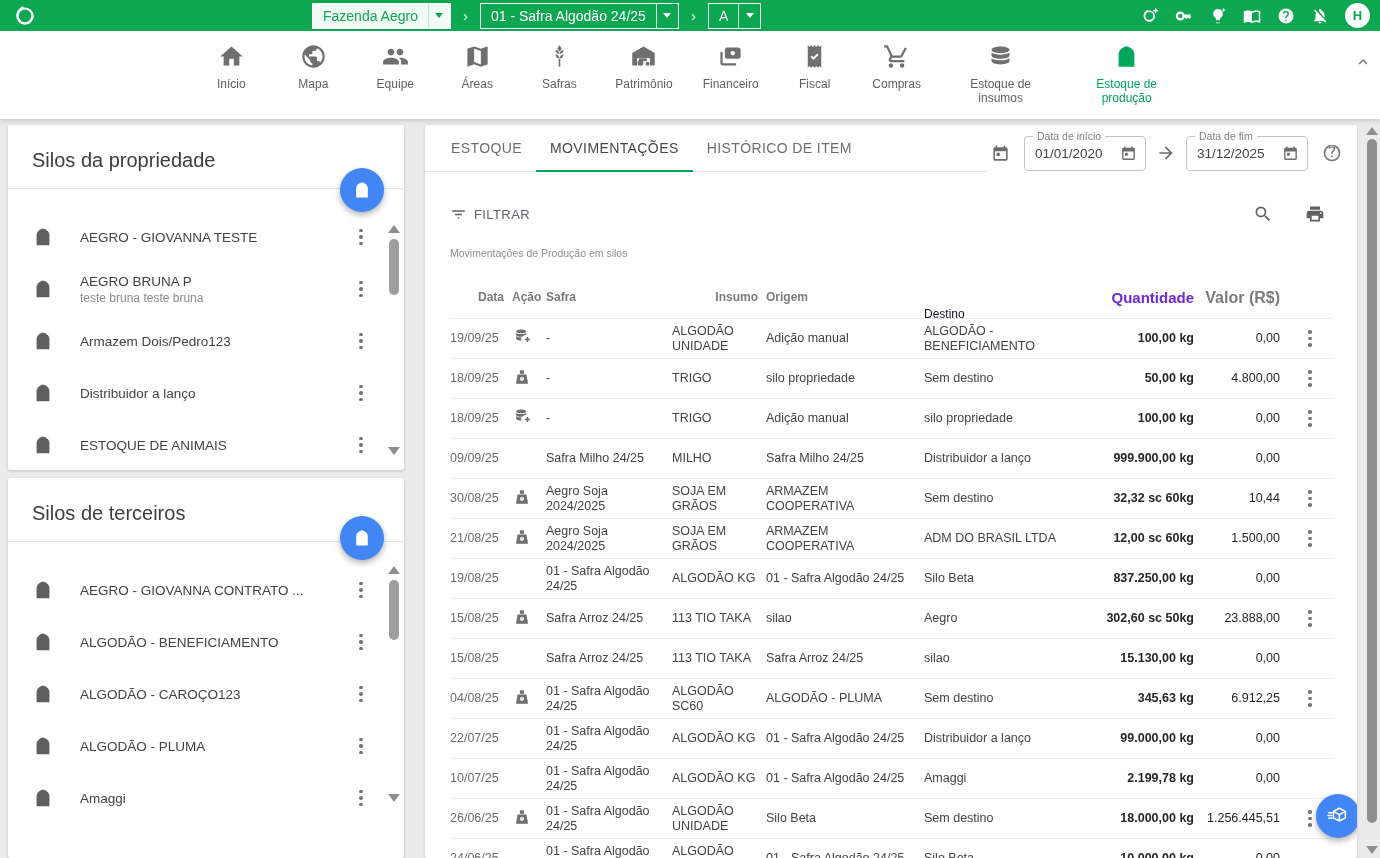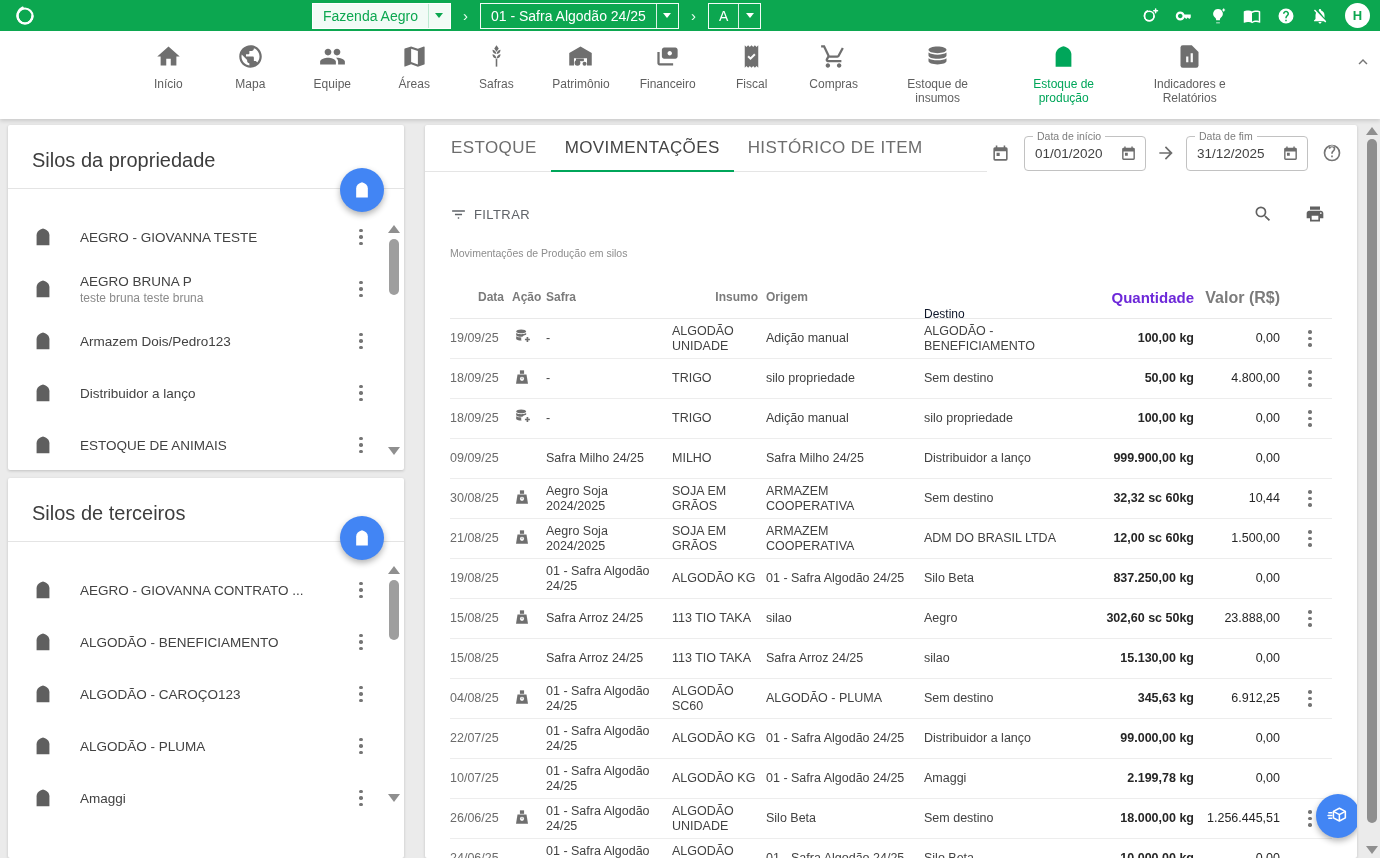--- a/index.html
+++ b/index.html
@@ -54,21 +54,21 @@
 
   
   .lscroll{position:absolute;right:4px;width:12px;z-index:5}
   .tri-up2{width:0;height:0;border-left:6px solid transparent;border-right:6px solid transparent;border-bottom:8px solid #8f8f8f;margin:0 auto;cursor:pointer}
   .tri-dn2{width:0;height:0;border-left:6px solid transparent;border-right:6px solid transparent;border-top:8px solid #8f8f8f;margin:0 auto;cursor:pointer}
   .lthumb{width:10px;border-radius:5px;background:#9e9e9e;margin:6px auto 0;cursor:pointer}
 
   
   #card-main{left:425px;top:125px;width:932px;height:733px;overflow:hidden}
   .tabstrip{position:absolute;left:0;top:0;width:562px;height:47px;border-bottom:1px solid #e5e5e5;display:flex;align-items:stretch;padding-left:12px}
-  .tab{padding:0 14px;display:flex;align-items:center;font-size:17px;letter-spacing:.4px;color:#6d6d6d;cursor:pointer;position:relative;white-space:nowrap}
+  .tab{padding:0 14px;display:flex;align-items:center;font-size:14px;letter-spacing:.4px;color:#6d6d6d;cursor:pointer;position:relative;white-space:nowrap}
   .tab.active{color:#454545}
   .tab.active::after{content:"";position:absolute;left:0;right:0;bottom:-1px;height:2px;background:#00A65A}
   .datebar{position:absolute;left:566px;top:6px;right:10px;height:44px;display:flex;align-items:center}
   .mini-cal{width:19px;height:19px;color:#6d6d6d;cursor:pointer;margin-right:14px}
   .datefield{position:relative;width:122px;height:35px;border:1px solid #c2c2c2;border-radius:4px;display:flex;align-items:center;padding:0 8px 0 10px;background:#fff;cursor:text}
   .datefield .flabel{position:absolute;top:-7px;left:8px;font-size:10.5px;color:#7d7d7d;background:#fff;padding:0 4px;white-space:nowrap}
   .datefield .dval{font-size:13.5px;color:#424242;flex:1}
   .datefield .ic{width:17px;height:17px;color:#6d6d6d;cursor:pointer}
   .date-arrow{width:20px;height:20px;color:#6d6d6d;margin:0 10px}
   .help-circle{width:20px;height:20px;color:#757575;margin-left:14px;cursor:pointer}
@@ -282,29 +282,20 @@
 
   <div class="nav-item active">
     <span class="ic">
           <svg viewBox="0 0 24 24" fill="currentColor">
             <path d="M5 21V10.2C5 6.4 7.8 3.9 12 2.8c4.2 1.1 7 3.6 7 7.4V21H5z"></path>
           </svg>
         </span>
     <span class="nlabel">Estoque de produção</span>
   </div>
 
-  <div class="nav-item">
-    <span class="ic">
-          <svg viewBox="0 0 24 24" fill="currentColor">
-            <path d="M14 2H6a2 2 0 0 0-2 2v16a2 2 0 0 0 2 2h12a2 2 0 0 0 2-2V8l-6-6z"></path>
-            <path d="M9 17h2v-5H9zM13 17h2v-8h-2z" fill="#fafafa"></path>
-          </svg>
-        </span>
-    <span class="nlabel">Indicadores e Relatórios</span>
-  </div>
 </div>
   <span class="nav-collapse ic">
       <svg viewBox="0 0 24 24" fill="currentColor">
         <path d="M7.4 15.4 12 10.8l4.6 4.6L18 14l-6-6-6 6z"></path>
       </svg>
     </span>
 </div>
 
 <div class="card" id="card-prop">
   <div class="card-title">Silos da propriedade</div>

